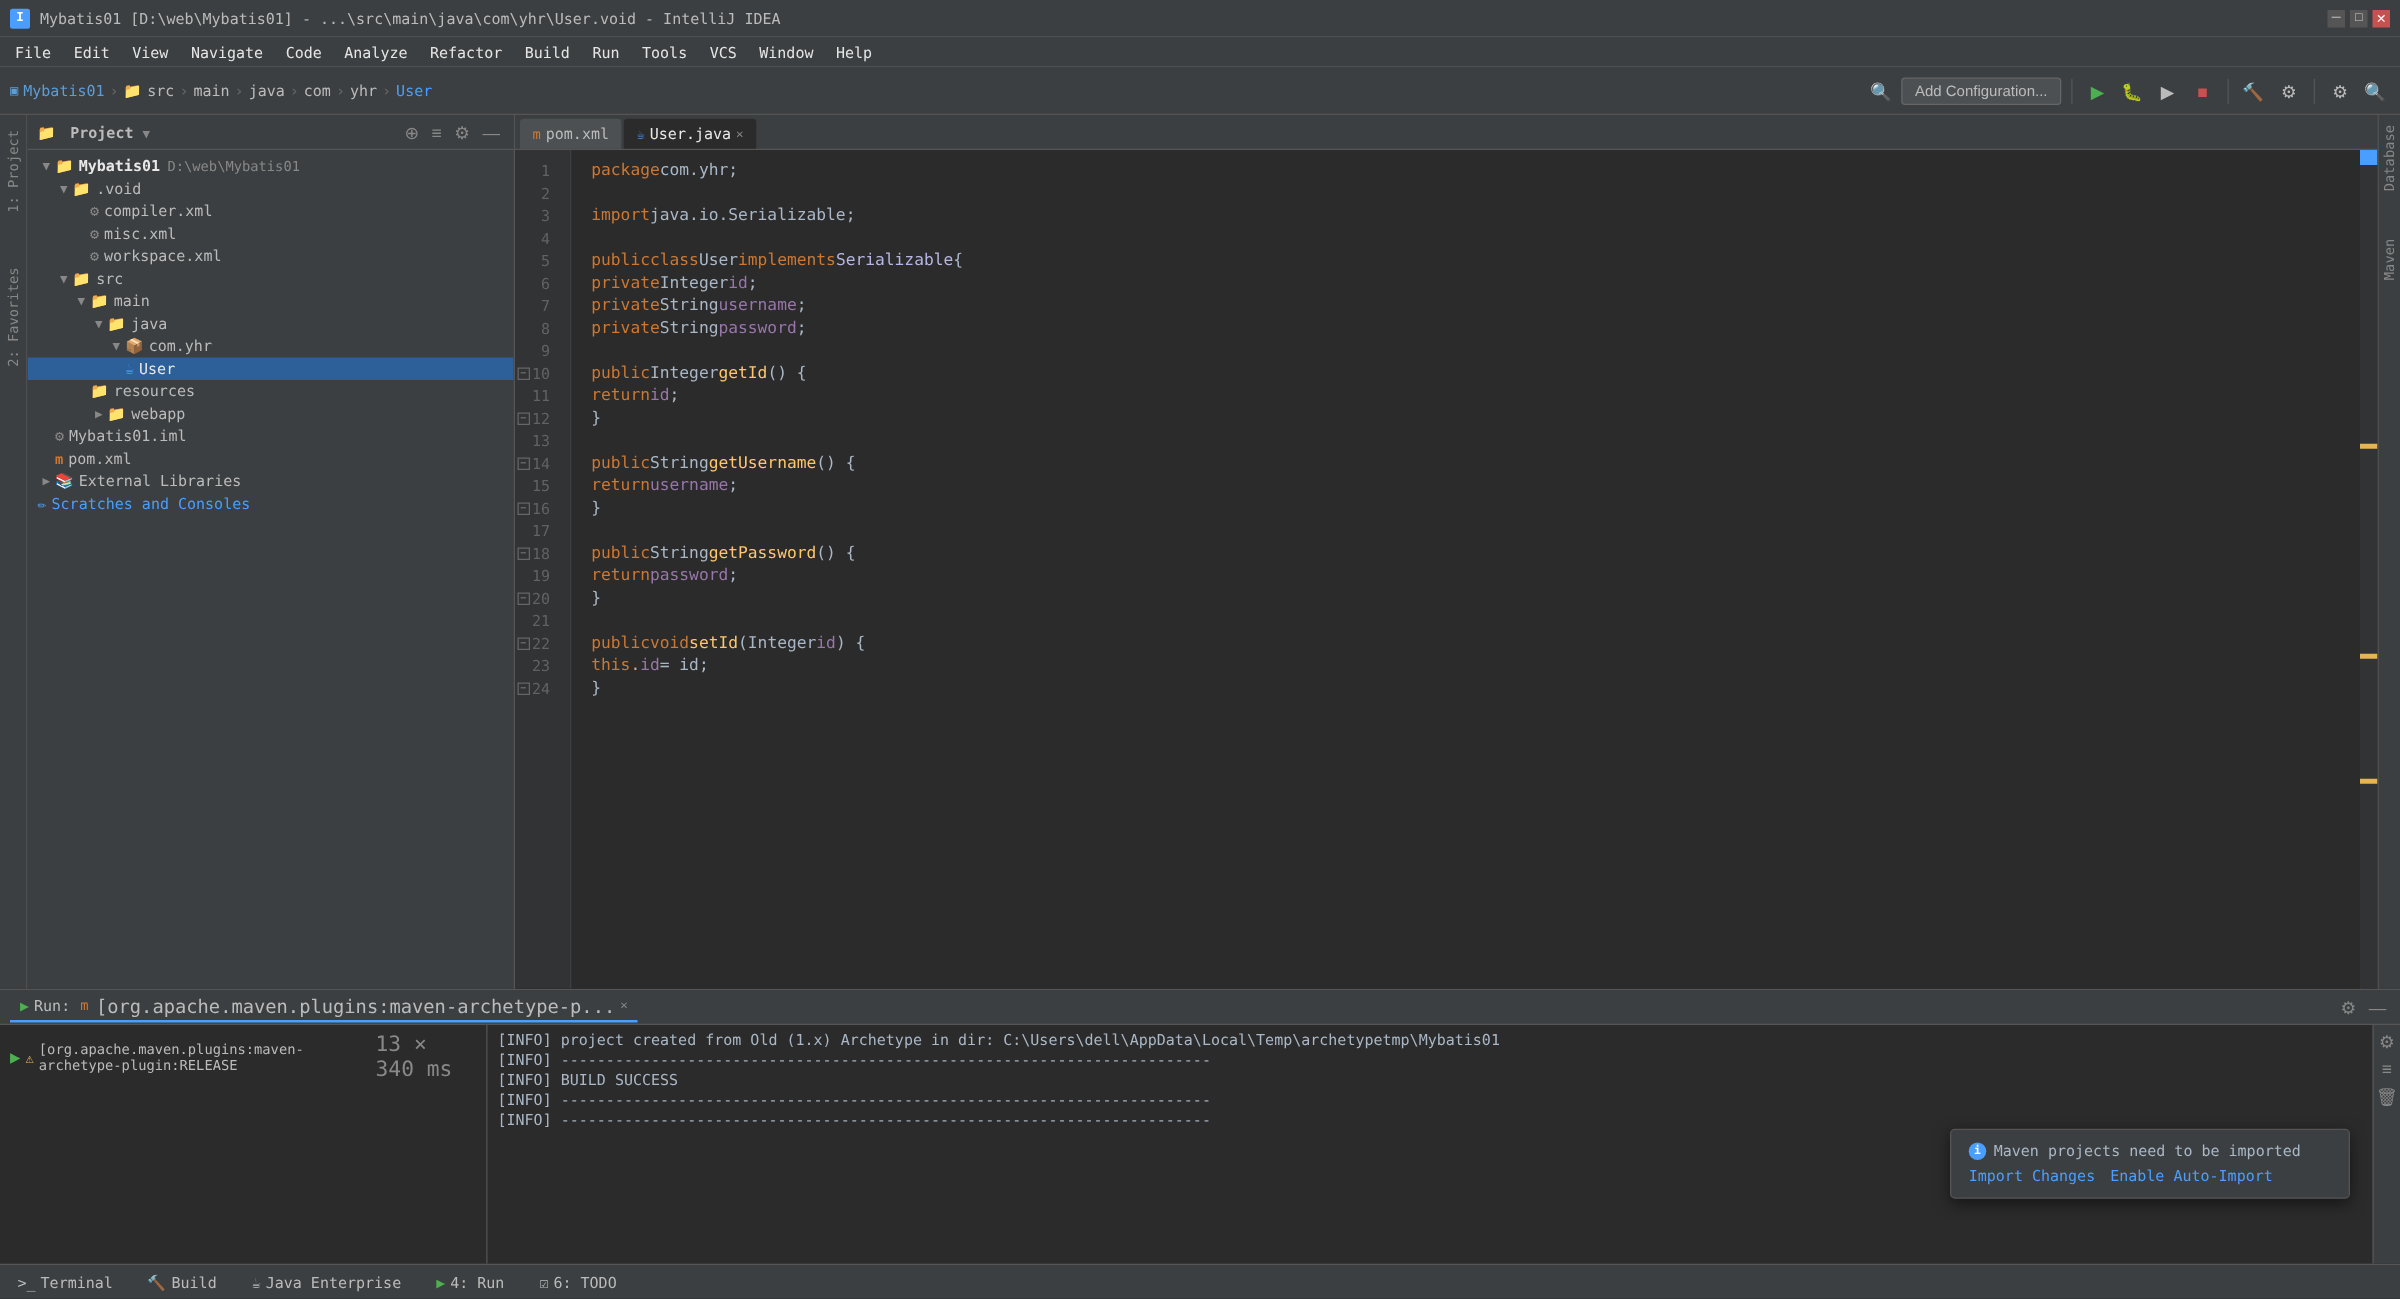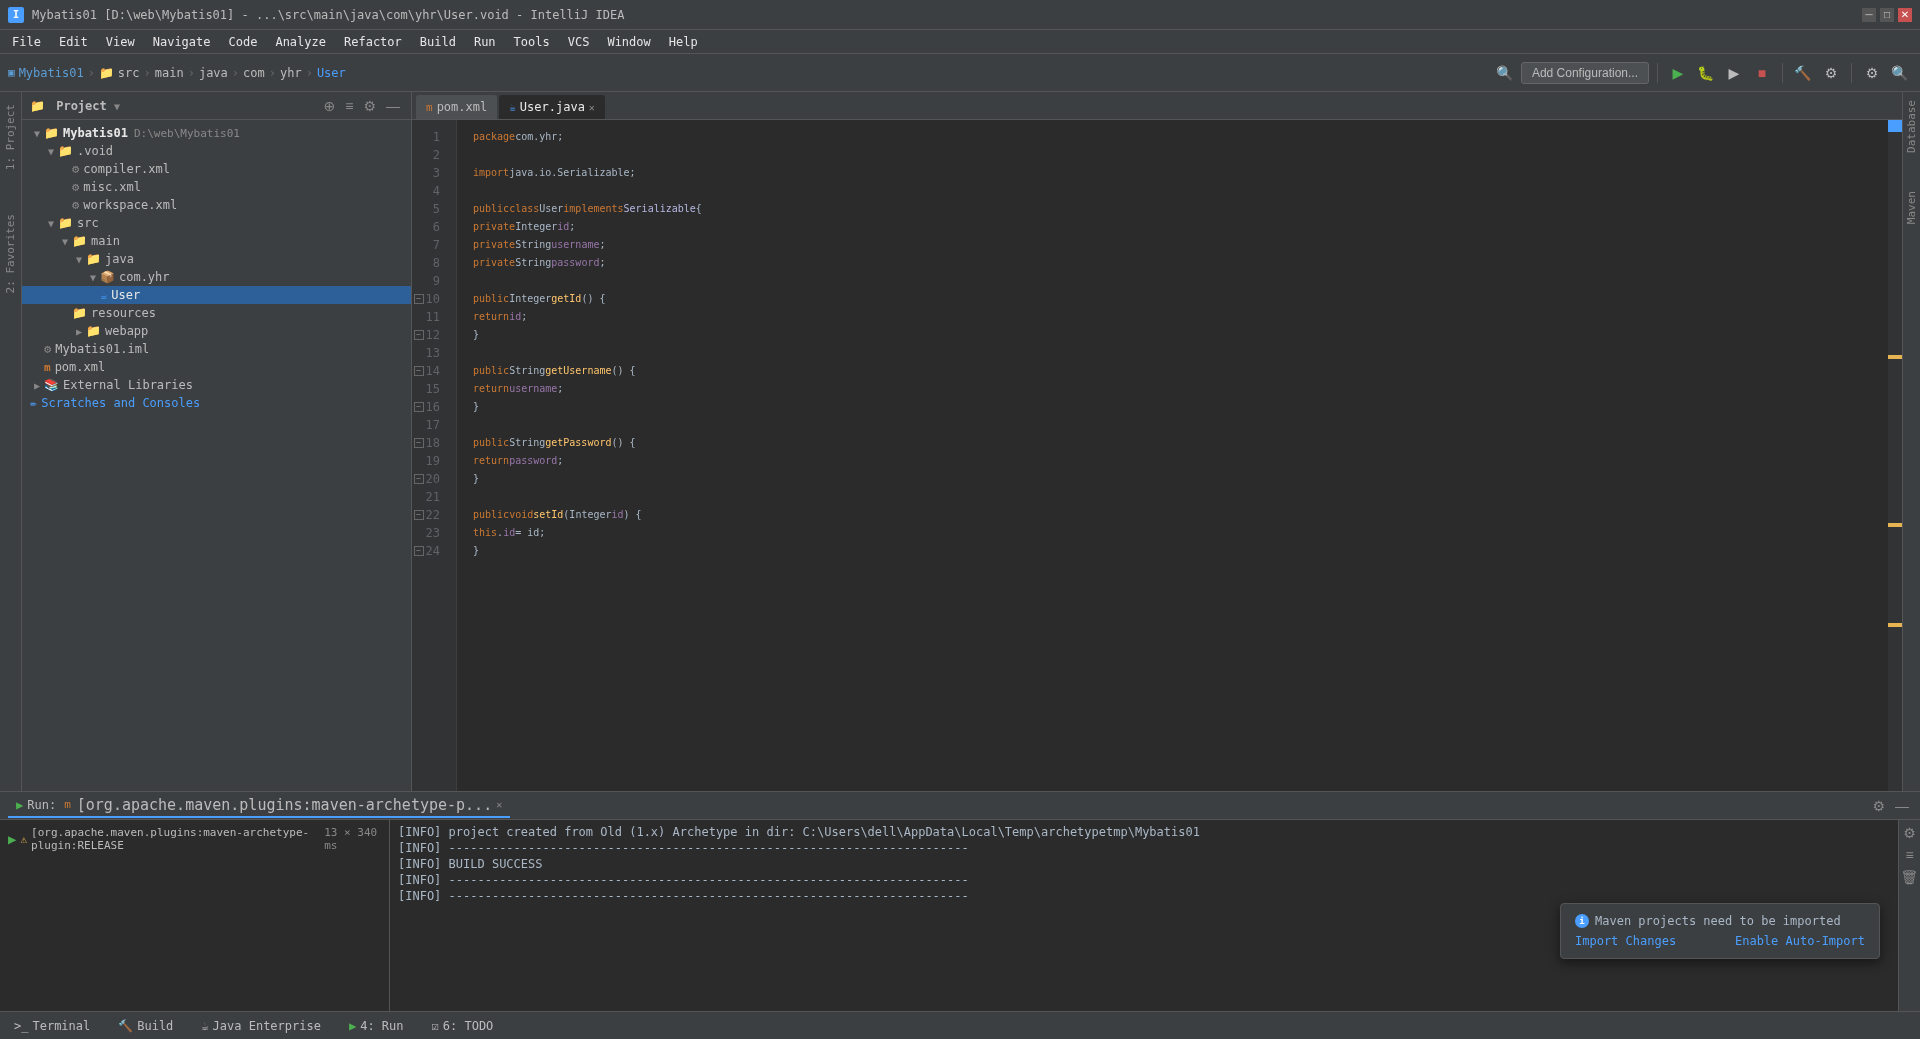--- a/index.html
+++ b/index.html
@@ -233,21 +233,21 @@
       user-select: none;
     }
     .line-num { height: 18px; display: flex; align-items: center; justify-content: flex-end; padding-right: 8px; }
 
     #code-editor {
       flex: 1;
       padding: 8px 16px;
       overflow-y: auto;
       overflow-x: auto;
       font-family: 'Consolas', monospace;
-      font-size: 10px;
+      font-size: 13px;
       line-height: 18px;
     }
     .code-line {
       height: 18px;
       white-space: pre;
       display: flex;
       align-items: center;
     }
     .kw { color: #cc7832; }
     .type { color: #a9b7c6; }
@@ -365,21 +365,20 @@
       display: flex;
       align-items: center;
       justify-content: center;
       color: white;
       font-size: 9px;
       font-weight: bold;
     }
     #maven-notification-actions {
       display: flex;
       gap: 12px;
-      justify-content: space-between;
     }
     .notif-link {
       color: #4a9eff;
       cursor: pointer;
       font-size: 12px;
       text-decoration: none;
     }
 
     
     #bottom-toolbar {
@@ -754,21 +753,21 @@
       <button class="proj-action-btn">—</button>
     </div>
   </div>
   <div id="bottom-panel-content">
 
     <div id="run-sidebar">
       <div class="run-item">
         <span style="color:#4CAF50; font-size:14px;">▶</span>
         <span style="color:#e6b450;">⚠</span>
         <span style="font-size:11px;">[org.apache.maven.plugins:maven-archetype-plugin:RELEASE</span>
-        <span style="font-size:11px; color:#888;">13 × 340 ms</span>
+        <span style="font-size:17px; color:#888;">13 × 340 ms</span>
       </div>
     </div>
 
     <div id="console-output">
       <div class="console-line console-info">[INFO] project created from Old (1.x) Archetype in dir: C:\Users\dell\AppData\Local\Temp\archetypetmp\Mybatis01</div>
       <div class="console-line console-info">[INFO] ------------------------------------------------------------------------</div>
       <div class="console-line console-info">[INFO] BUILD SUCCESS</div>
       <div class="console-line console-info">[INFO] ------------------------------------------------------------------------</div>
       <div class="console-line console-info">[INFO] ------------------------------------------------------------------------</div>
     </div>

